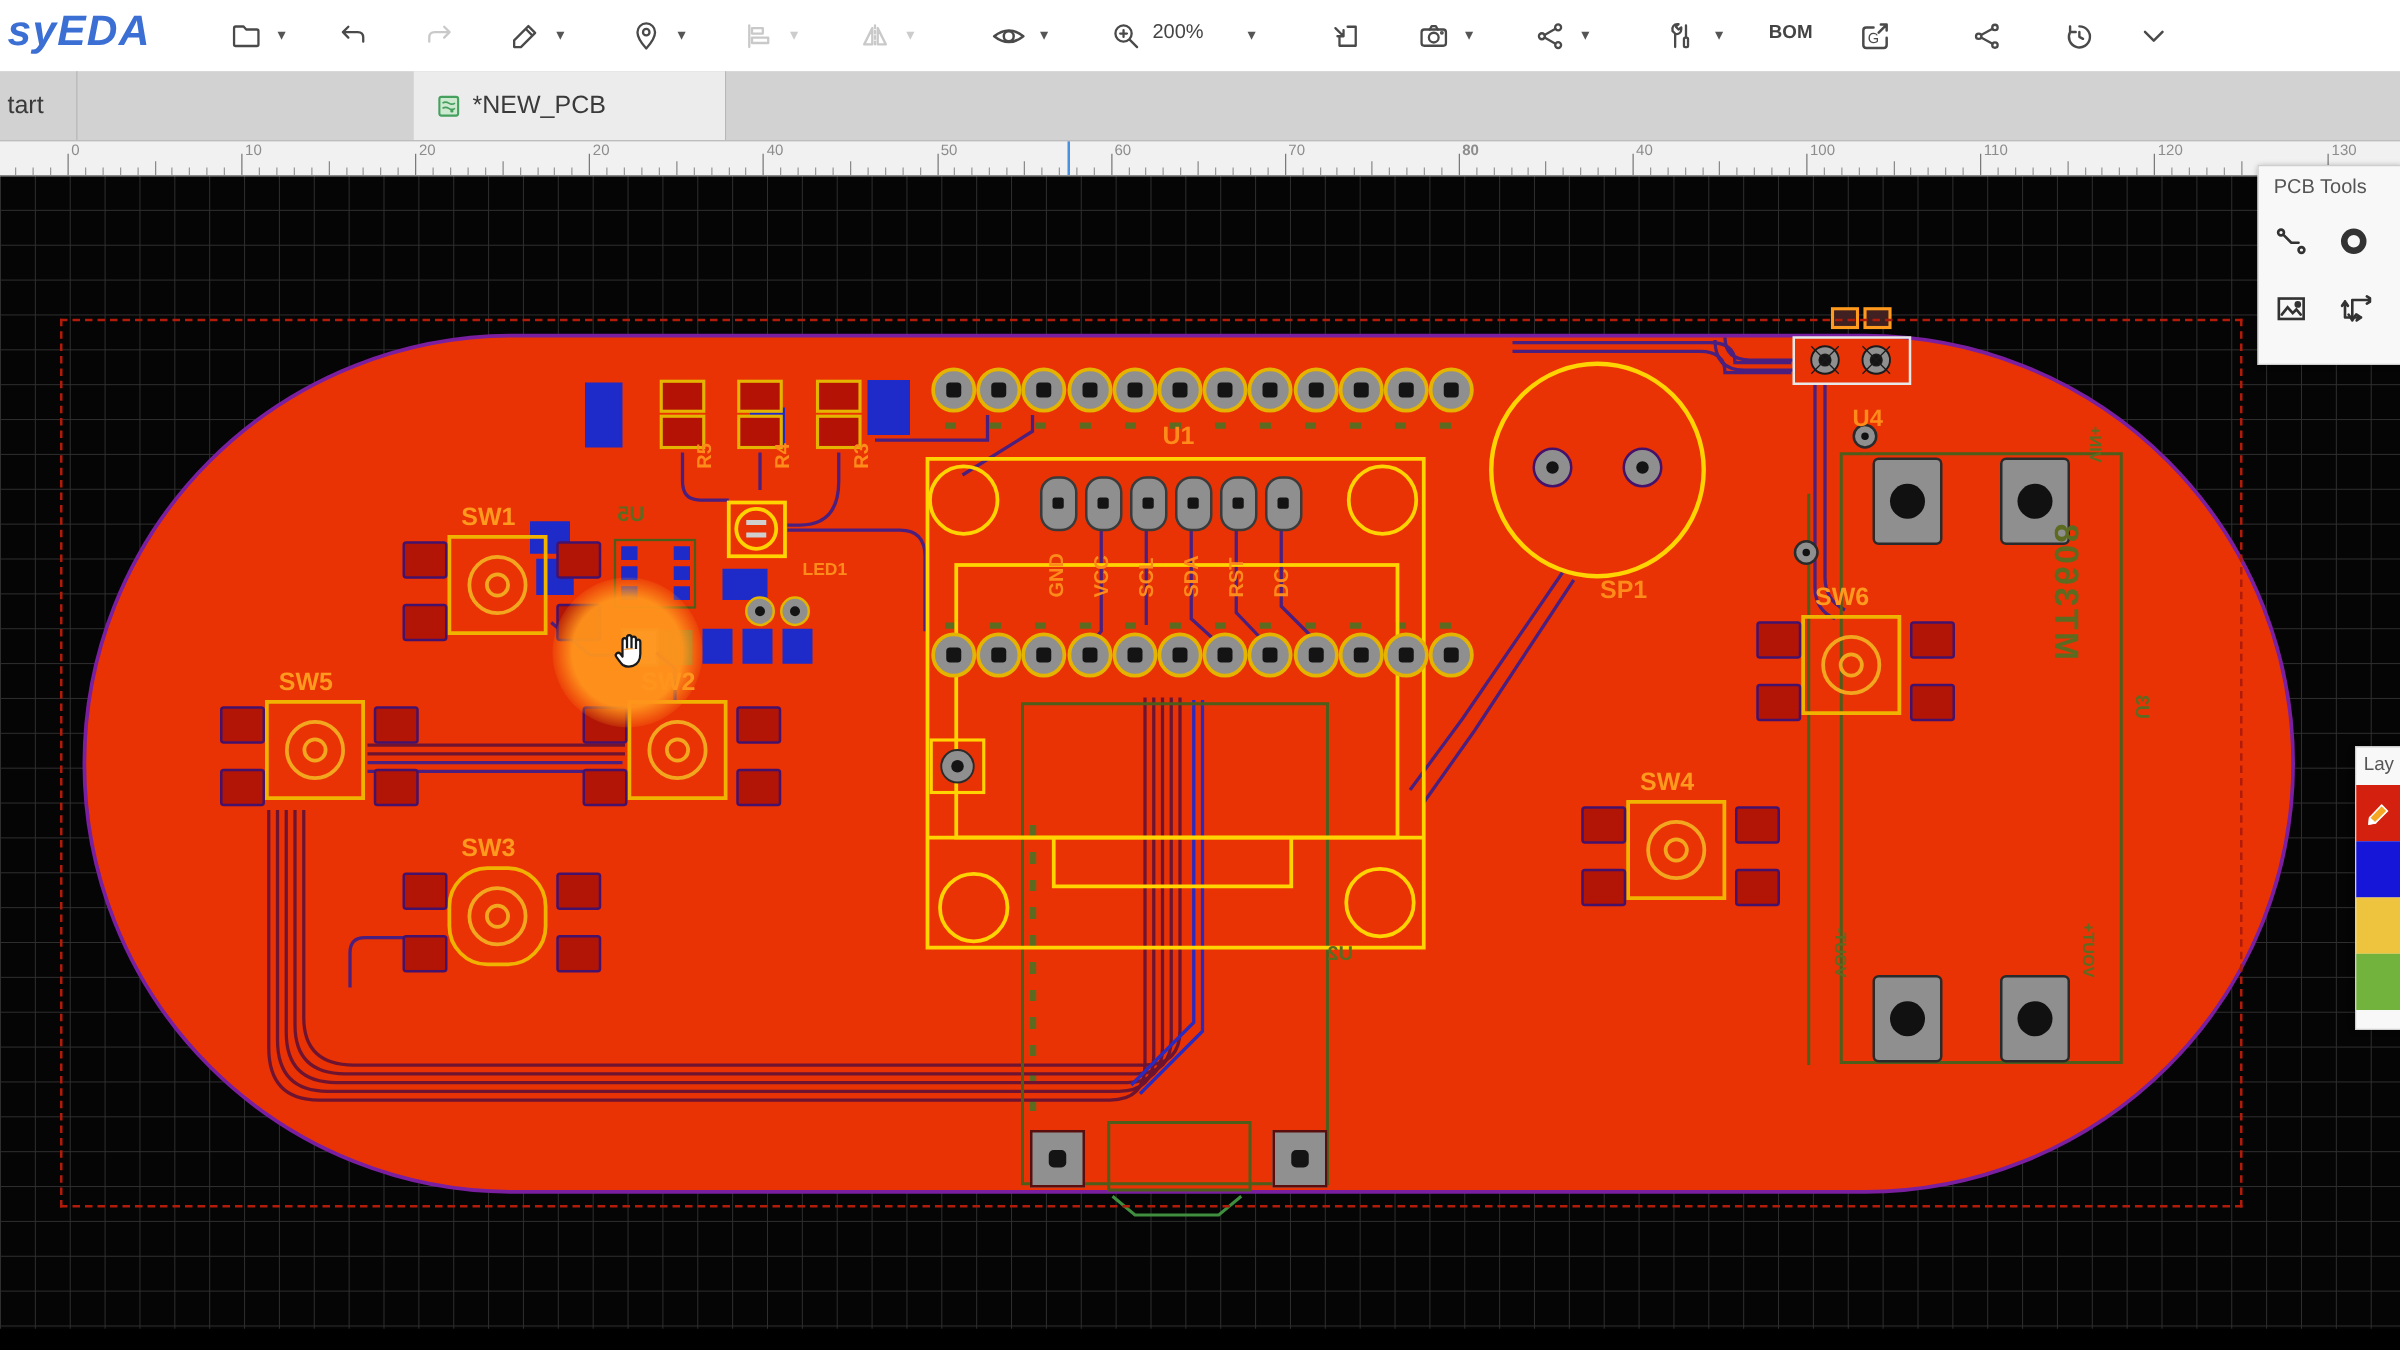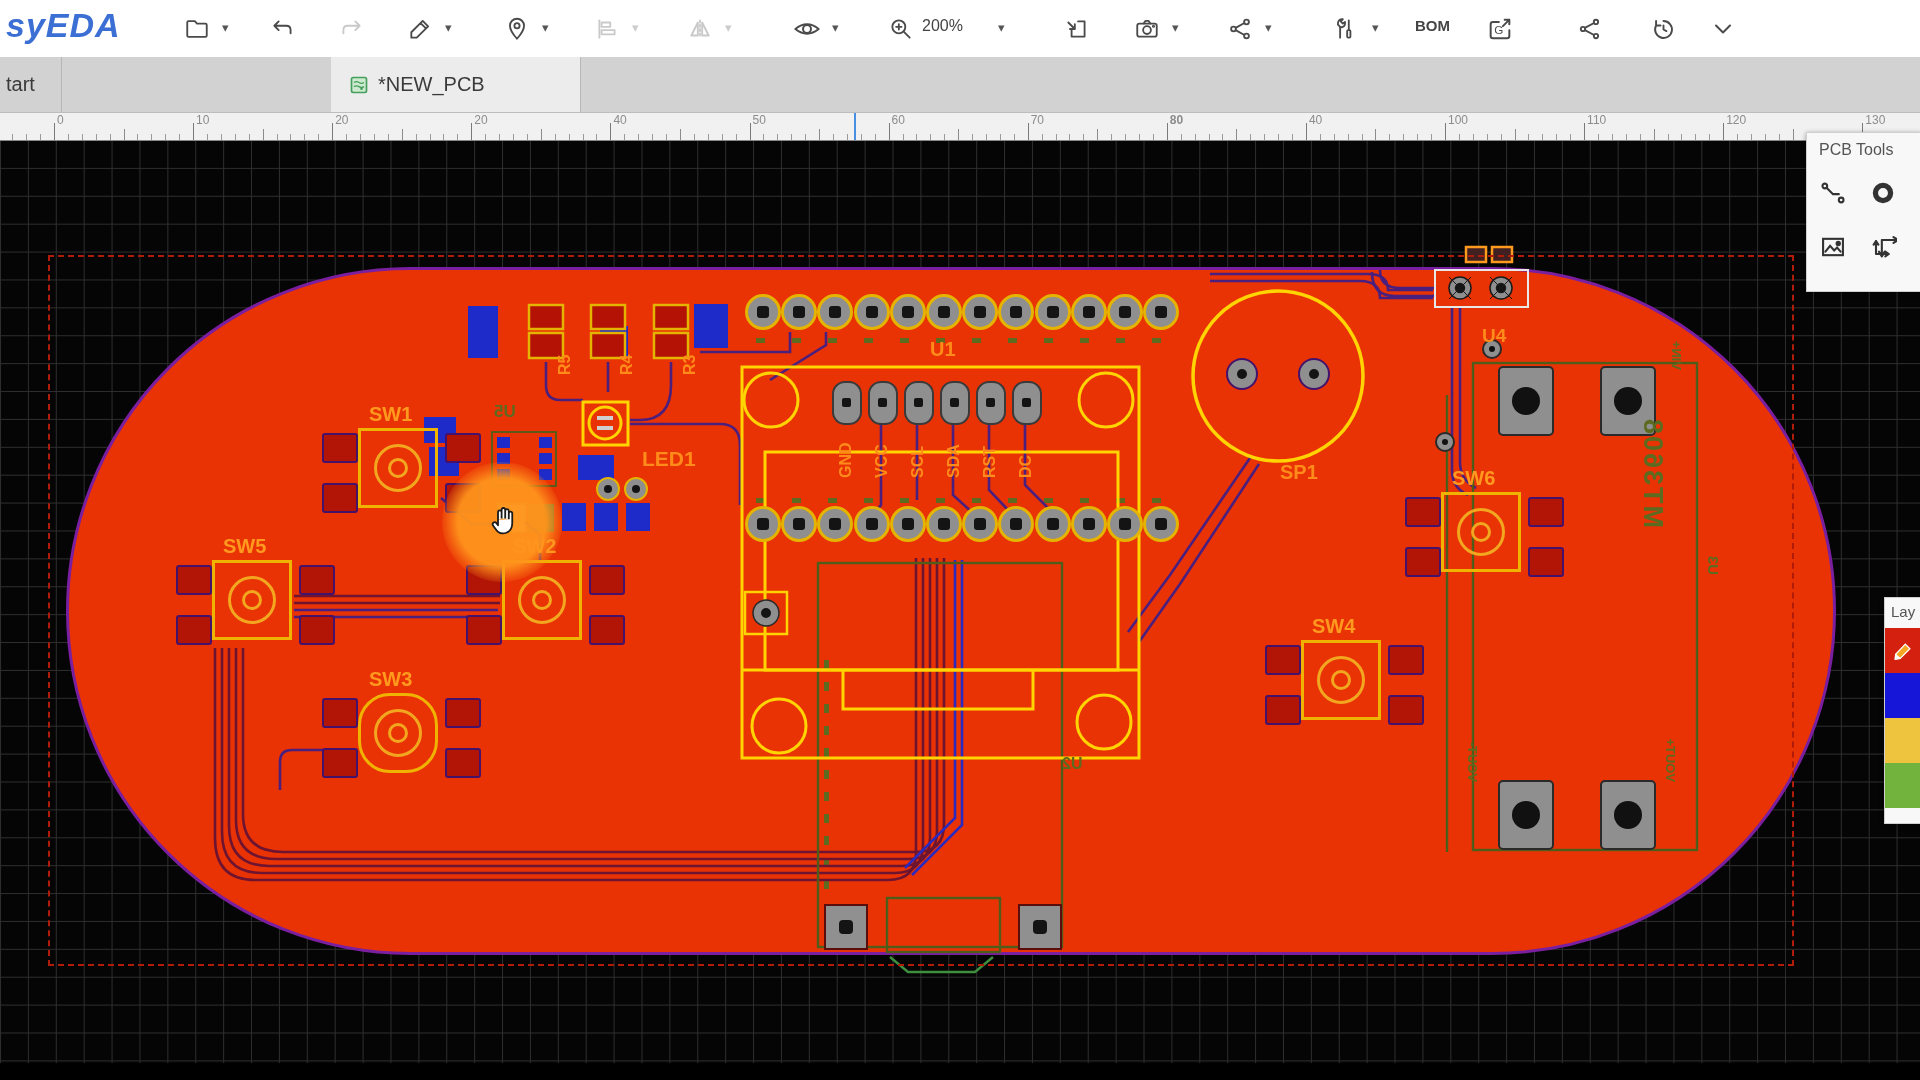--- a/index.html
+++ b/index.html
@@ -521,21 +521,21 @@
 <div class="usb-pad" style="left:1018px;top:904px"></div>
 
 <div class="via" style="left:1435px;top:432px"></div>
 <div class="via" style="left:1482px;top:339px"></div>
 
 <div class="dash-row" style="left:756px;top:338px;width:408px"></div>
 <div class="dash-row" style="left:756px;top:498px;width:408px"></div>
 <div class="dash-col" style="left:824px;top:660px;height:230px"></div>
 
 <div class="label-o" style="left:930px;top:338px;font-size:20px">U1</div>
-<div class="label-o" style="left:642px;top:447px;font-size:21px">LED1</div>
+<div class="label-o" style="left:642px;top:447px;font-size:14px">LED1</div>
 <div class="label-o" style="left:1280px;top:461px;font-size:20px">SP1</div>
 <div class="label-o" style="left:1482px;top:325px;font-size:19px">U4</div>
 <div class="r-label" style="left:556px;top:375px">R5</div>
 <div class="r-label" style="left:618px;top:375px">R4</div>
 <div class="r-label" style="left:681px;top:375px">R3</div>
 <div class="mir mirx" style="left:494px;top:402px;font-size:17px">U5</div>
 <div class="mir mirx" style="left:1062px;top:755px;font-size:16px">U2</div>
 <div class="mir mirv" style="left:1668px;top:528px;font-size:27px;letter-spacing:2px">MT3608</div>
 <div class="mir mirv" style="left:1722px;top:575px;font-size:15px">U3</div>
 <div class="mir mirv" style="left:1684px;top:370px;font-size:13px">VIN+</div>

